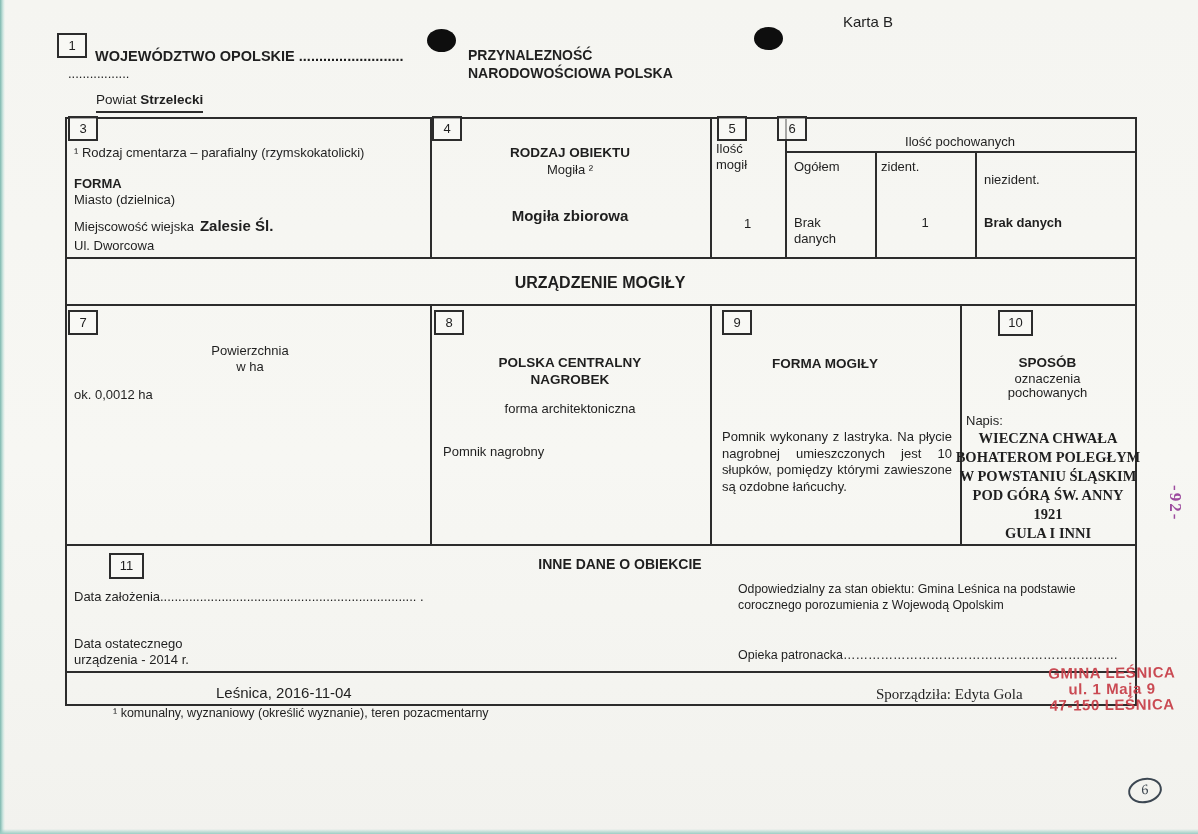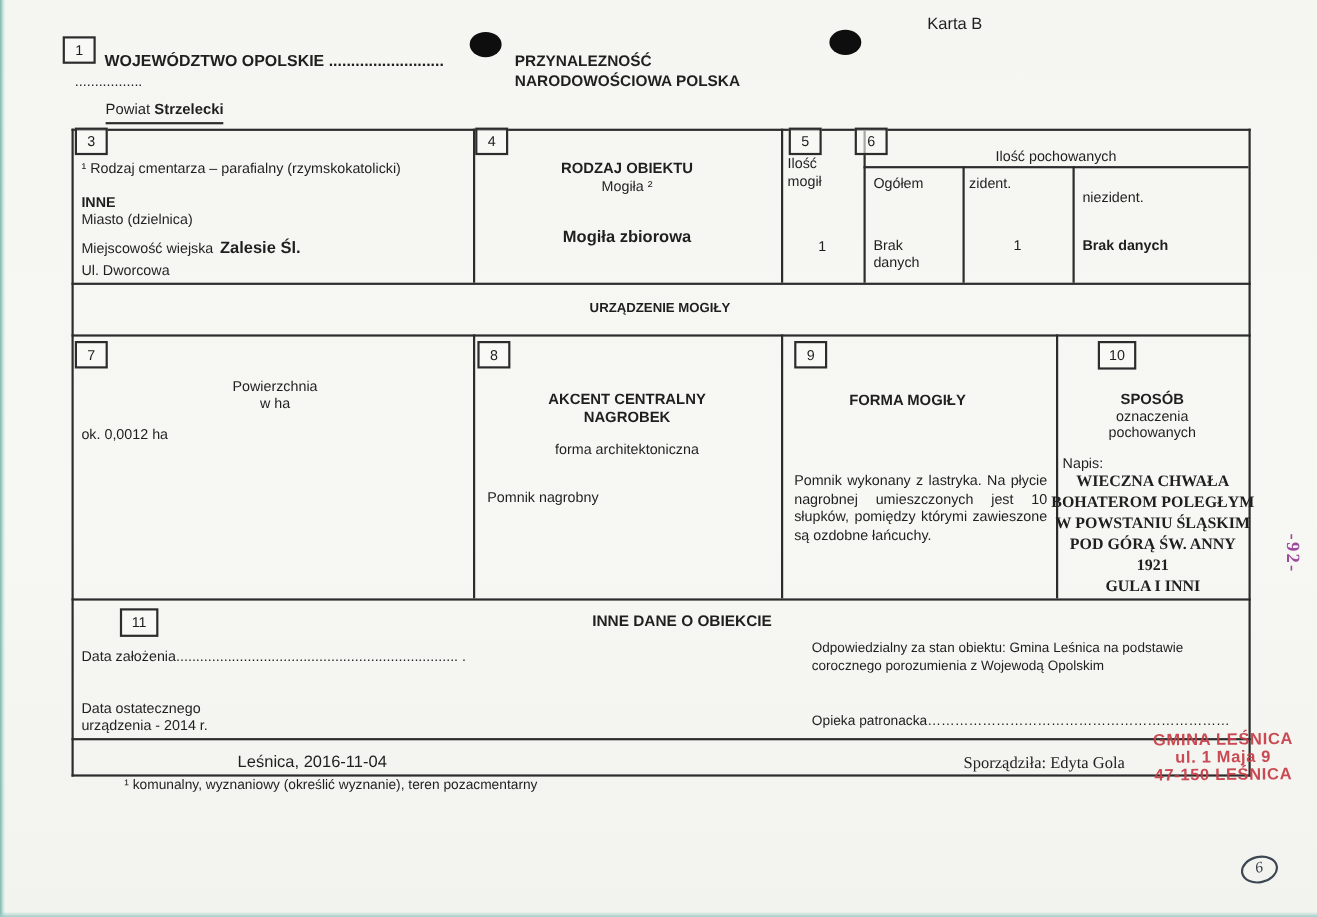--- a/index.html
+++ b/index.html
@@ -73,21 +73,21 @@
   <div class="numbox" style="left:432px;top:116px">4</div>
   <div class="numbox" style="left:717px;top:116px">5</div>
   <div class="numbox" style="left:777px;top:116px">6</div>
   <div class="numbox" style="left:68px;top:310px">7</div>
   <div class="numbox" style="left:434px;top:310px">8</div>
   <div class="numbox" style="left:722px;top:310px">9</div>
   <div class="numbox wide" style="left:966px;top:310px">10</div>
   <div class="numbox wide" style="left:77px;top:553px">11</div>
 
   <div class="t" style="left:74px;top:145px">¹ Rodzaj cmentarza – parafialny (rzymskokatolicki)</div>
-  <div class="t b" style="left:74px;top:176px">INNE</div>
+  <div class="t b" style="left:74px;top:176px">FORMA</div>
   <div class="t" style="left:74px;top:192px">Miasto (dzielnica)</div>
   <div class="t" style="left:74px;top:217px"><span>Miejscowość wiejska</span><span class="b" style="font-size:15px;margin-left:6px">Zalesie Śl.</span></div>
   <div class="t" style="left:74px;top:238px">Ul. Dworcowa</div>
 
   <div class="t b ctr" style="left:430px;top:145px;width:280px;font-size:13.5px">RODZAJ OBIEKTU</div>
   <div class="t ctr" style="left:430px;top:162px;width:280px">Mogiła ²</div>
   <div class="t b ctr" style="left:430px;top:207px;width:280px;font-size:15px">Mogiła zbiorowa</div>
 
   <div class="t" style="left:716px;top:141px">
     <div>Ilość</div>
@@ -99,30 +99,30 @@
   <div class="t" style="left:794px;top:159px">Ogółem</div>
   <div class="t" style="left:881px;top:159px">zident.</div>
   <div class="t" style="left:984px;top:172px">niezident.</div>
   <div class="t" style="left:794px;top:215px">
     <div>Brak</div>
     <div>danych</div>
   </div>
   <div class="t ctr" style="left:875px;top:215px;width:100px">1</div>
   <div class="t b" style="left:984px;top:215px">Brak danych</div>
 
-  <div class="t b ctr" style="left:65px;top:273px;width:1070px;font-size:12px">URZĄDZENIE MOGIŁY</div>
+  <div class="t b ctr" style="left:65px;top:273px;width:1070px;font-size:16px">URZĄDZENIE MOGIŁY</div>
 
   <div class="t ctr" style="left:155px;top:343px;width:190px">
     <div>Powierzchnia</div>
     <div>w ha</div>
   </div>
   <div class="t" style="left:74px;top:387px">ok. 0,0012 ha</div>
 
   <div class="t b ctr" style="left:430px;top:355px;width:280px;font-size:13.5px">
-    <div>AKCENT CENTRALNY</div>
+    <div>POLSKA CENTRALNY</div>
     <div>NAGROBEK</div>
   </div>
   <div class="t ctr" style="left:430px;top:401px;width:280px">forma architektoniczna</div>
   <div class="t" style="left:443px;top:444px">Pomnik nagrobny</div>
 
   <div class="t b ctr" style="left:710px;top:356px;width:230px;font-size:13.5px">FORMA MOGIŁY</div>
   <div class="t wrap jst" style="left:722px;top:429px;width:230px;line-height:16.5px">Pomnik wykonany z lastryka.  Na płycie nagrobnej umieszczonych jest 10 słupków, pomiędzy którymi zawieszone są ozdobne łańcuchy.</div>
 
   <div class="t b ctr" style="left:960px;top:355px;width:175px;font-size:13.5px">SPOSÓB</div>
   <div class="t ctr" style="left:960px;top:371px;width:175px">oznaczenia</div>

